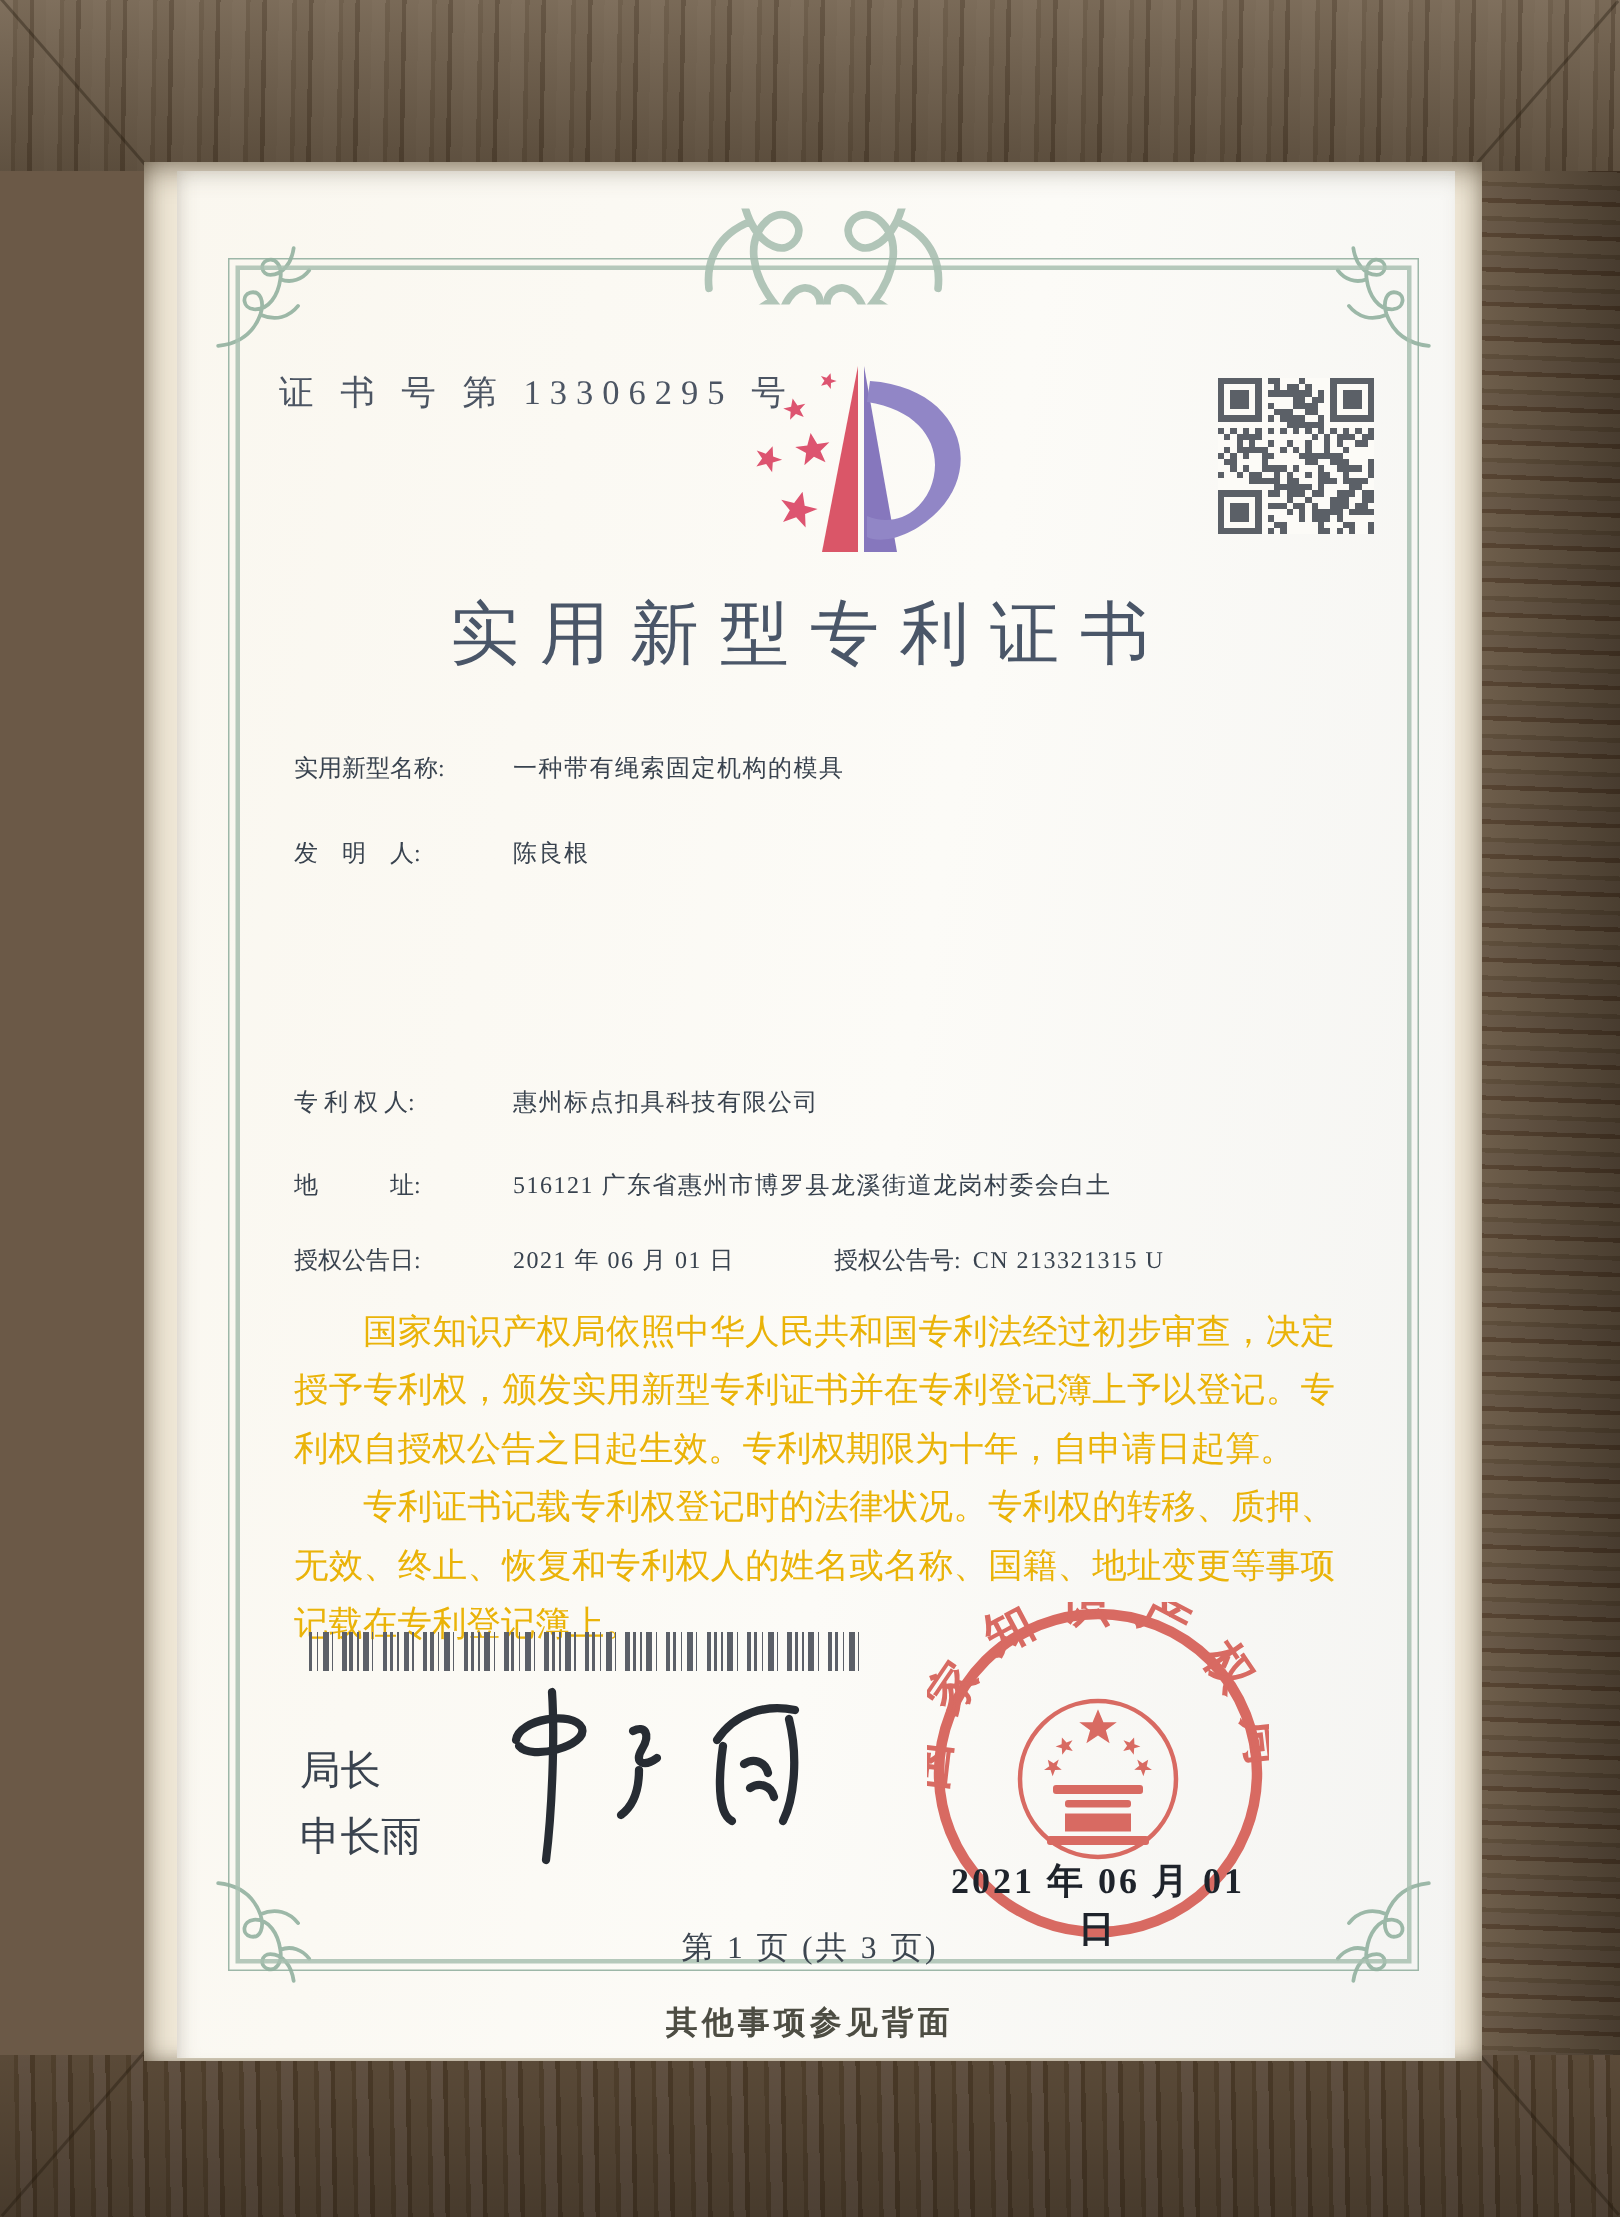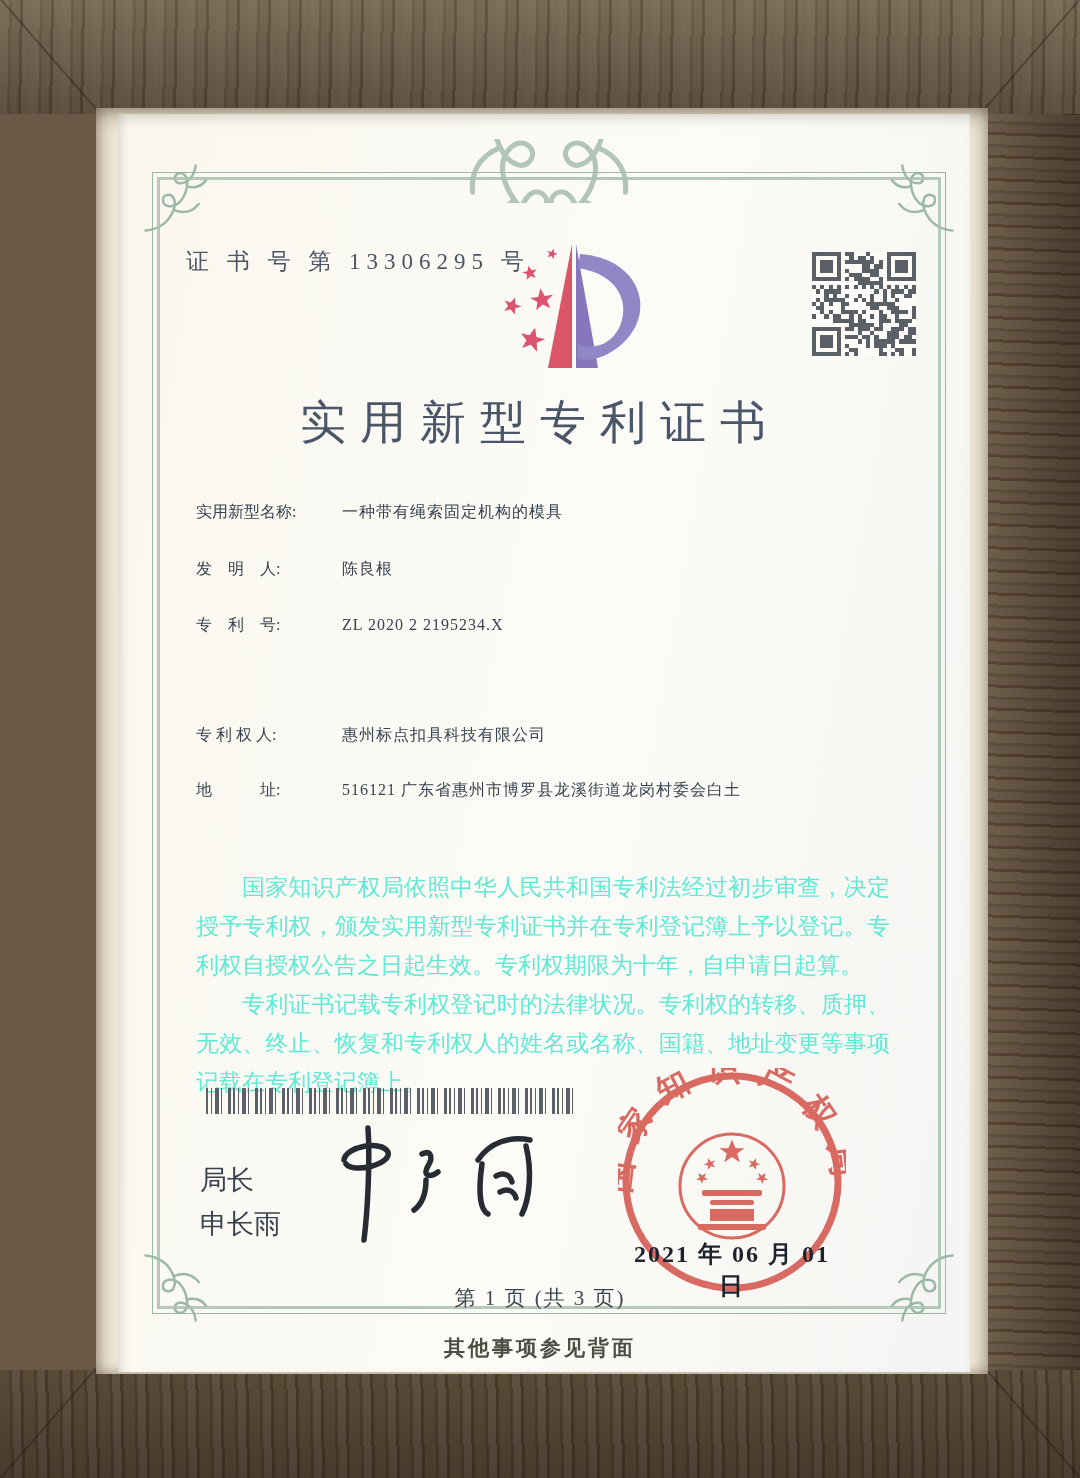--- a/index.html
+++ b/index.html
@@ -40,21 +40,21 @@
   
   .abs{position:absolute;}
   .certno{left:186px;top:246px;font-size:23px;letter-spacing:6px;color:#4c5563;}
   .title{left:0;right:0;top:392px;text-align:center;font-size:46px;font-weight:400;
          letter-spacing:14px;color:#4a5668;}
   .frow{left:196px;font-size:16px;color:#39434f;white-space:nowrap;}
   .frow .lab{display:inline-block;min-width:138px;}
   .frow .val{margin-left:8px;letter-spacing:1px;}
   .grantrow2{position:absolute;left:360px;top:0;}
   .paras{left:196px;top:868px;width:694px;font-size:23px;line-height:39px;
-         color:#5eead4;text-align:justify;}
+         color:#eab308;text-align:justify;}
   .paras p{margin:0;text-indent:2em;}
   .barcode{left:206px;top:1088px;width:368px;height:26px;
     background:repeating-linear-gradient(90deg,#5c6068 0 2px,transparent 2px 5px,#5c6068 5px 6px,
       transparent 6px 9px,#5c6068 9px 13px,transparent 13px 15px,#5c6068 15px 16px,transparent 16px 22px,
       #5c6068 22px 25px,transparent 25px 27px);}
   .officer{left:200px;top:1158px;font-size:27px;color:#39424e;line-height:44px;
            font-family:"Liberation Sans","DejaVu Sans",sans-serif;}
   .sig{left:330px;top:1118px;color:#272c33;}
   .sealwrap{left:618px;top:1068px;width:228px;height:228px;opacity:.88;}
   .sealdate{left:618px;top:1238px;width:228px;text-align:center;font-size:24px;
@@ -353,28 +353,31 @@
   </svg>
 
   <div class="abs title">实用新型专利证书</div>
 
   <div class="abs frow" style="top:502px">
     <span class="lab">实用新型名称:</span><span class="val">一种带有绳索固定机构的模具</span>
   </div>
   <div class="abs frow" style="top:559px">
     <span class="lab">发　明　人:</span><span class="val">陈良根</span>
   </div>
-  <div class="abs frow" style="top:615px">
-    <span class="lab">专　利　号:</span><span class="val">ZL 2020 2 2195234.X</span>
-  </div>
   <div class="abs frow" style="top:725px">
     <span class="lab">专 利 权 人:</span><span class="val">惠州标点扣具科技有限公司</span>
   </div>
   <div class="abs frow" style="top:780px">
     <span class="lab">地　　　址:</span><span class="val">516121 广东省惠州市博罗县龙溪街道龙岗村委会白土</span>
+  </div>
+  <div class="abs frow" style="top:830px">
+    <span class="lab">授权公告日:</span><span class="val">2021 年 06 月 01 日</span>
+    <span class="grantrow2">
+      <span class="lab" style="min-width:0">授权公告号:</span><span class="val">CN 213321315 U</span>
+    </span>
   </div>
 
   <div class="abs paras">
     <p>国家知识产权局依照中华人民共和国专利法经过初步审查，决定授予专利权，颁发实用新型专利证书并在专利登记簿上予以登记。专利权自授权公告之日起生效。专利权期限为十年，自申请日起算。</p>
     <p>专利证书记载专利权登记时的法律状况。专利权的转移、质押、无效、终止、恢复和专利权人的姓名或名称、国籍、地址变更等事项记载在专利登记簿上。</p>
   </div>
 
   <div class="abs barcode"></div>
 
   <div class="abs officer">

